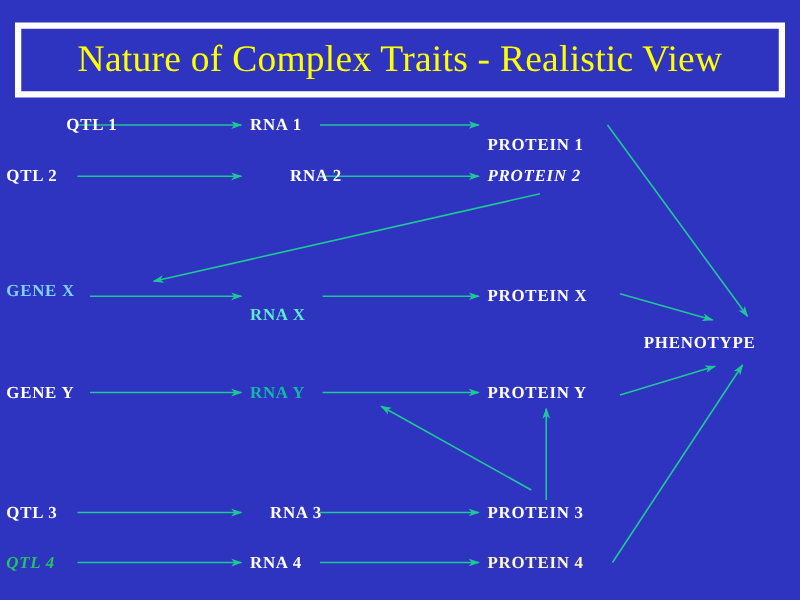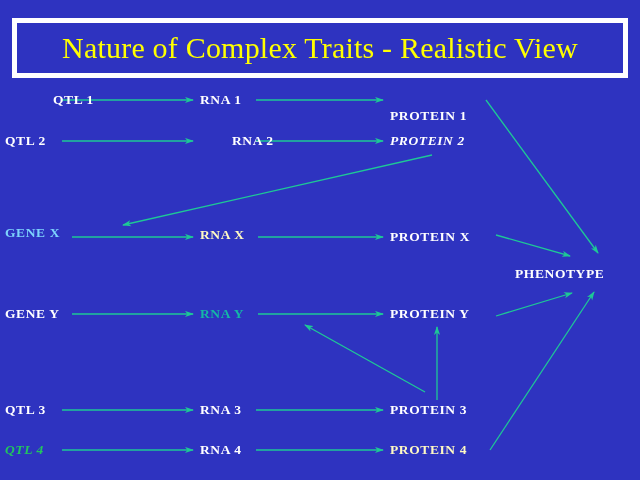--- a/index.html
+++ b/index.html
@@ -96,23 +96,23 @@
 
   <div id="node-layer">
       <div class="node-label" style="left: 5px; top: 100px; color: rgb(255, 255, 255); margin-left: 48px;">QTL 1</div>
       <div class="node-label" style="left: 5px; top: 141px; color: rgb(255, 255, 255);">QTL 2</div>
       <div class="node-label" style="left: 5px; top: 233px; color: #7dd3fc; font-family: Liberation Serif, serif;">GENE X</div>
       <div class="node-label" style="left: 5px; top: 314px; color: rgb(255, 255, 255);">GENE Y</div>
       <div class="node-label" style="left: 5px; top: 410px; color: rgb(255, 255, 255);">QTL 3</div>
       <div class="node-label" style="left: 5px; top: 450px; color: #22c55e; font-style: italic;">QTL 4</div>
       <div class="node-label" style="left: 200px; top: 100px; color: rgb(255, 255, 255);">RNA 1</div>
       <div class="node-label" style="left: 200px; top: 141px; color: rgb(255, 255, 255); margin-left: 32px;">RNA 2</div>
-      <div class="node-label" style="left: 200px; top: 235px; color: #fef9c3;">RNA X</div>
+      <div class="node-label" style="left: 200px; top: 252px; color: #5eead4;">RNA X</div>
       <div class="node-label" style="left: 200px; top: 314px; color: #14b8a6;">RNA Y</div>
-      <div class="node-label" style="left: 200px; top: 410px; color: rgb(255, 255, 255);">RNA 3</div>
+      <div class="node-label" style="left: 216px; top: 410px; color: rgb(255, 255, 255);">RNA 3</div>
       <div class="node-label" style="left: 200px; top: 450px; color: rgb(255, 255, 255);">RNA 4</div>
       <div class="node-label" style="left: 390px; top: 116px; color: rgb(255, 255, 255);">PROTEIN 1</div>
       <div class="node-label" style="left: 390px; top: 141px; color: rgb(255, 255, 255); font-style: italic;">PROTEIN 2</div>
       <div class="node-label" style="left: 390px; top: 237px; color: #ffffff;">PROTEIN X</div>
       <div class="node-label" style="left: 390px; top: 314px; color: rgb(255, 255, 255);">PROTEIN Y</div>
       <div class="node-label" style="left: 390px; top: 410px; color: rgb(255, 255, 255);">PROTEIN 3</div>
       <div class="node-label" style="left: 390px; top: 450px; color: #fef9c3;">PROTEIN 4</div>
       <div class="node-label" style="left: 515px; top: 274px; color: rgb(255, 255, 255);">PHENOTYPE</div>
     </div>
 

